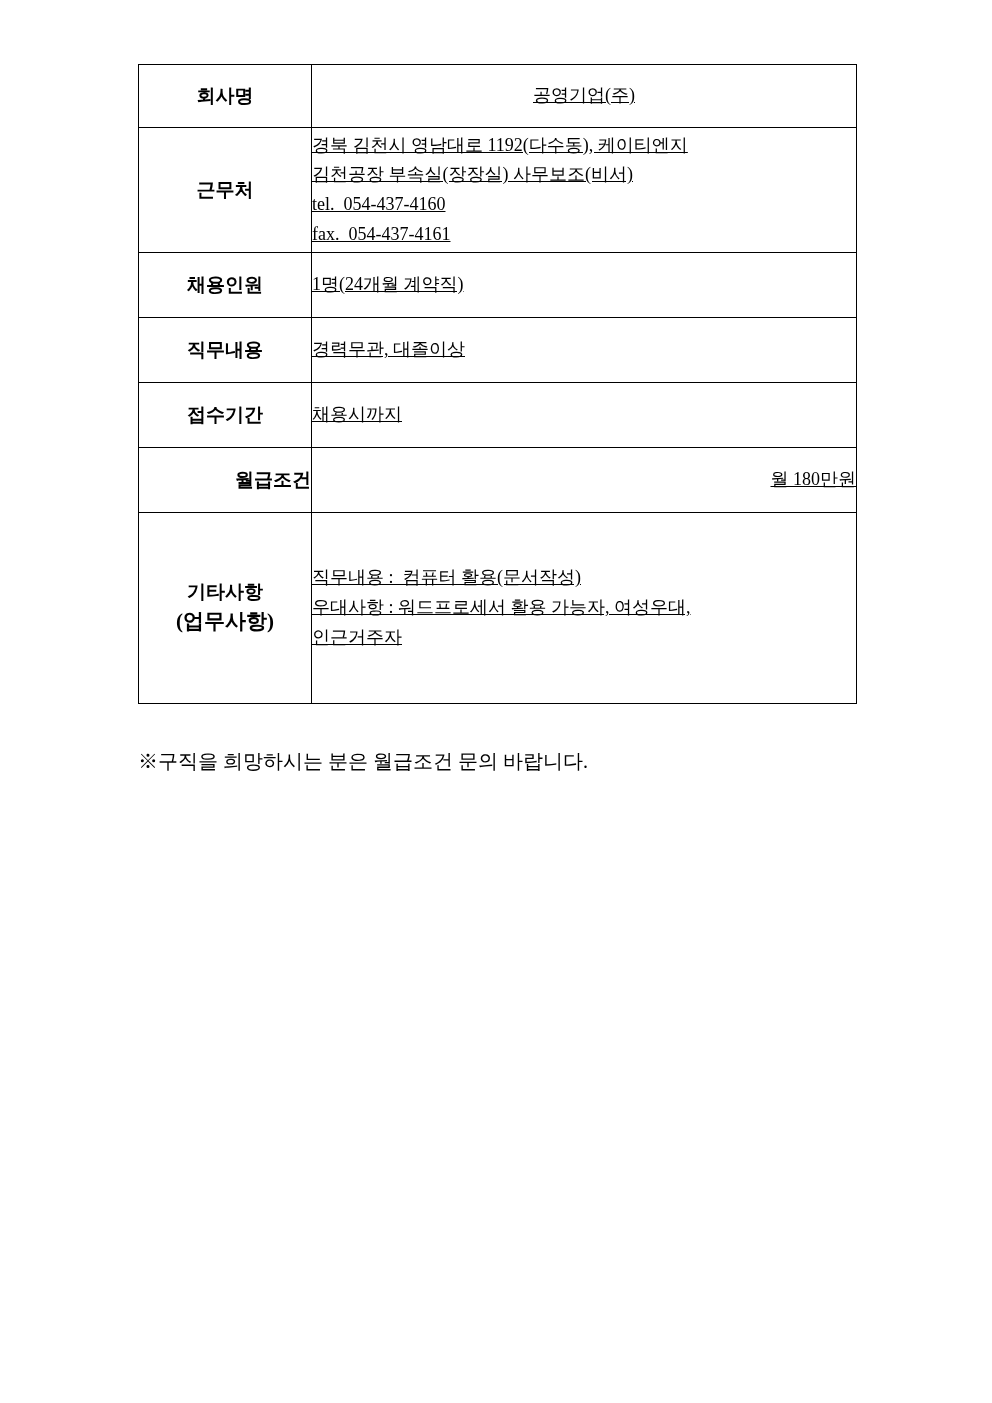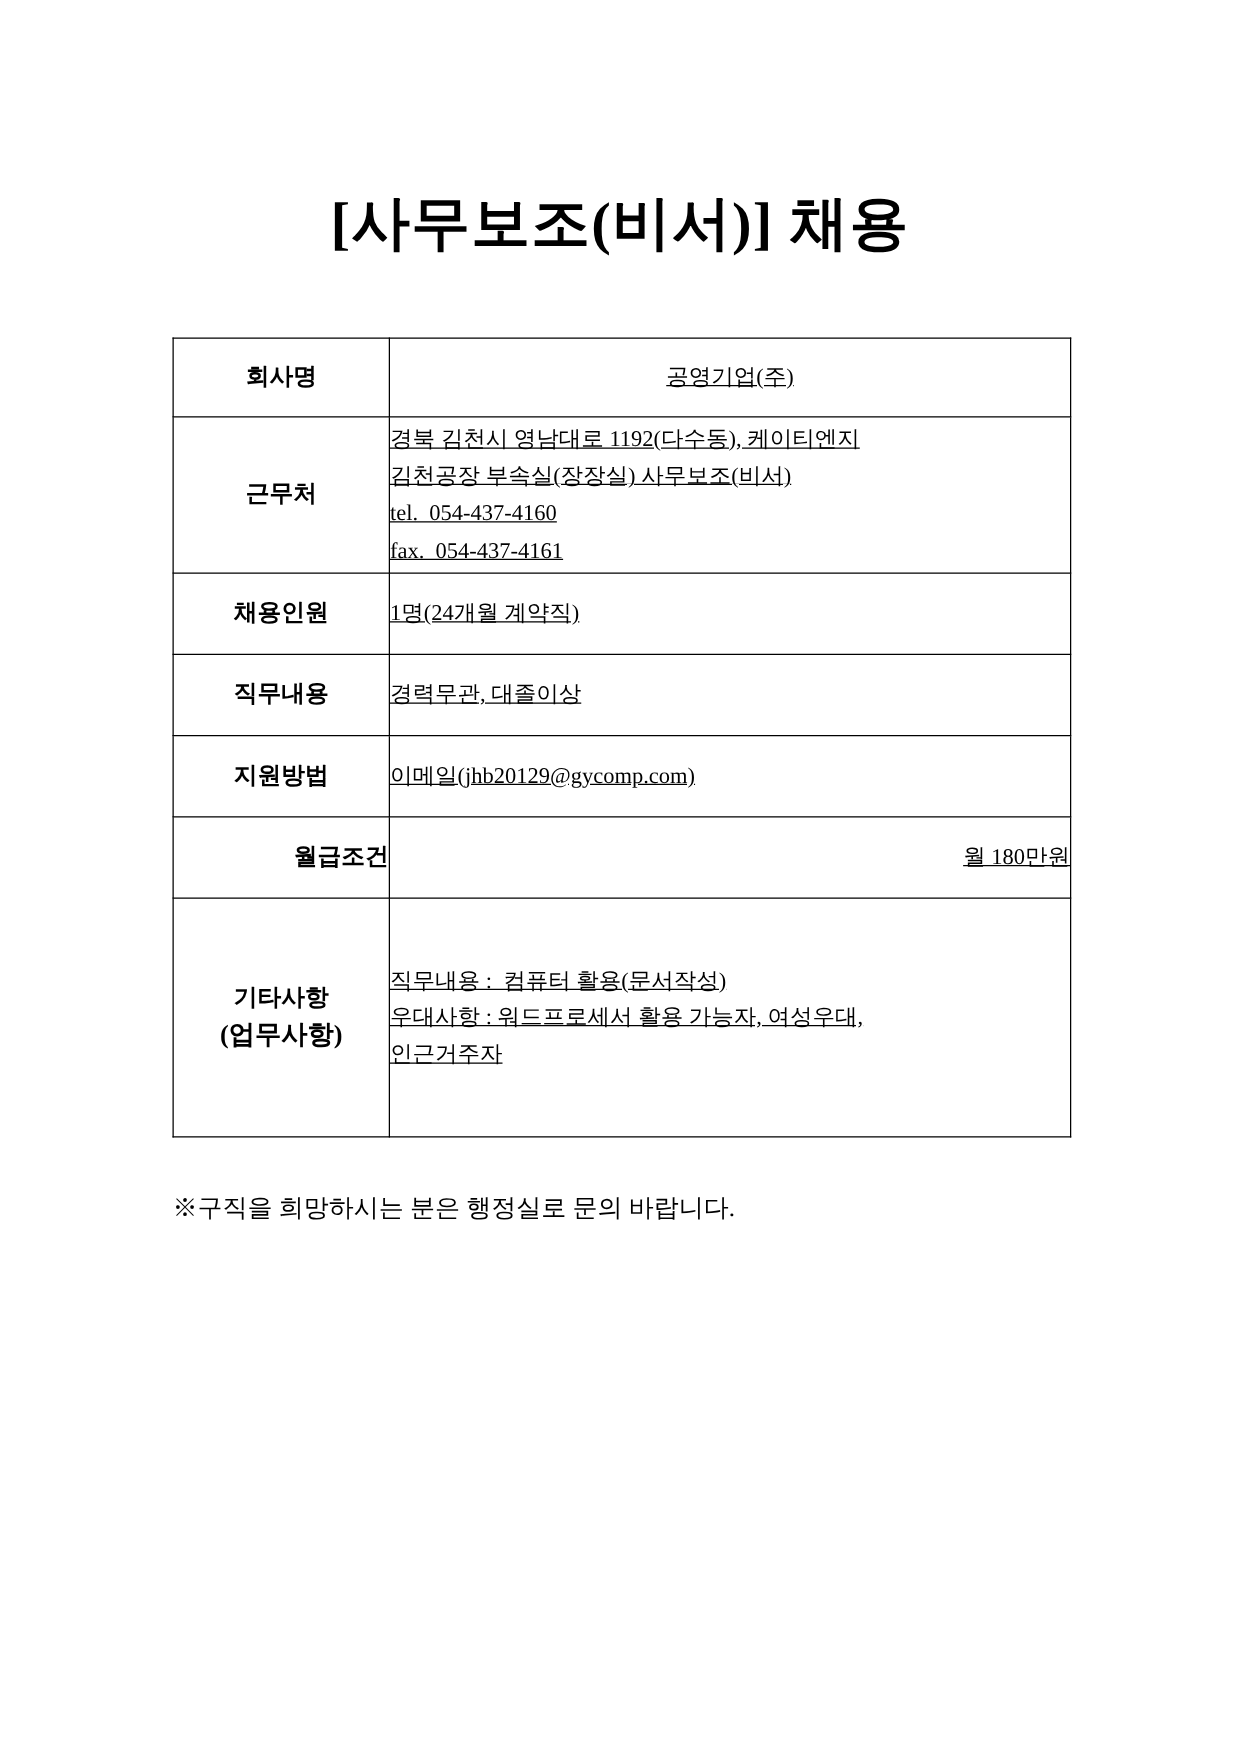--- a/index.html
+++ b/index.html
@@ -97,21 +97,20 @@
     line-height: 1.5;
     font-family: "Liberation Serif", "DejaVu Serif", serif;
     text-align: left;
   }
 </style>
 </head>
 <body>
 
 <div class="page">
 
-  <h1 class="doc-title">[사무보조(비서)] 채용</h1>
 
   <div class="table-wrap">
     <table class="info-table">
       <tbody>
         <tr class="row-company">
           <td class="label-cell">
             <span>회사명</span>
           </td>
           <td class="value-cell centered">
             <span class="vline">공영기업(주)</span>
@@ -141,29 +140,29 @@
 
         <tr class="row-qual">
           <td class="label-cell">
             <span>직무내용</span>
           </td>
           <td class="value-cell">
             <span class="vline">경력무관, 대졸이상</span>
           </td>
         </tr>
 
-
-        <tr class="row-apply">
+        <tr class="row-period">
           <td class="label-cell">
-            <span>지원방법</span>
+            <span>접수기간</span>
           </td>
           <td class="value-cell">
-            <span class="vline">이메일(jhb20129@gycomp.com)</span>
+            <span class="vline">채용시까지</span>
           </td>
         </tr>
+
 
         <tr class="row-salary">
           <td class="label-cell">
             <span>월급조건</span>
           </td>
           <td class="value-cell">
             <span class="vline">월 180만원</span>
           </td>
         </tr>
 
@@ -176,15 +175,15 @@
           <td class="value-cell">
             <span class="vline">직무내용 :  컴퓨터 활용(문서작성)
 우대사항 : 워드프로세서 활용 가능자, 여성우대,
 인근거주자</span>
           </td>
         </tr>
       </tbody>
     </table>
   </div>
 
-  <div class="footer-note">※구직을 희망하시는 분은 행정실로 문의 바랍니다.</div>
+  <div class="footer-note">※구직을 희망하시는 분은 월급조건 문의 바랍니다.</div>
 
 </div>
 
 </body></html>

